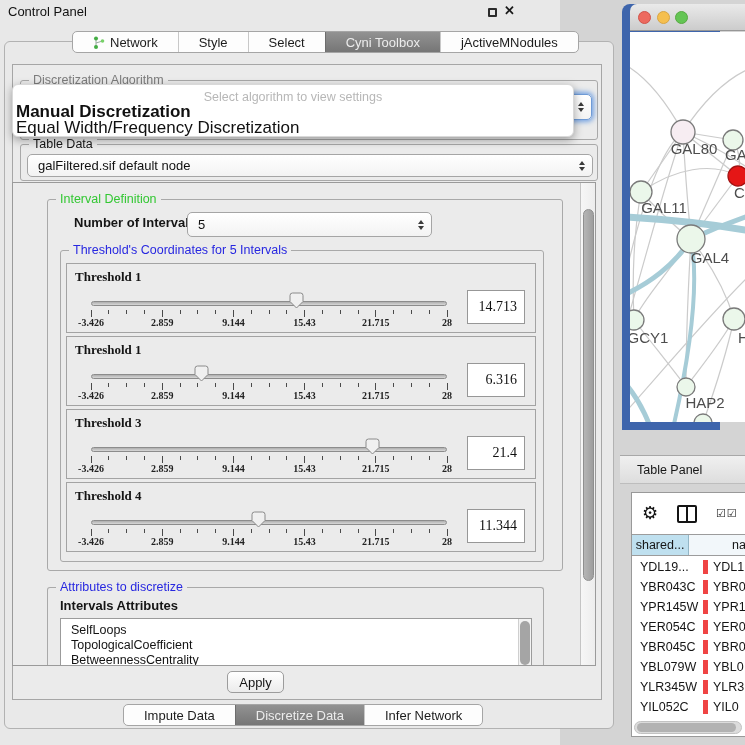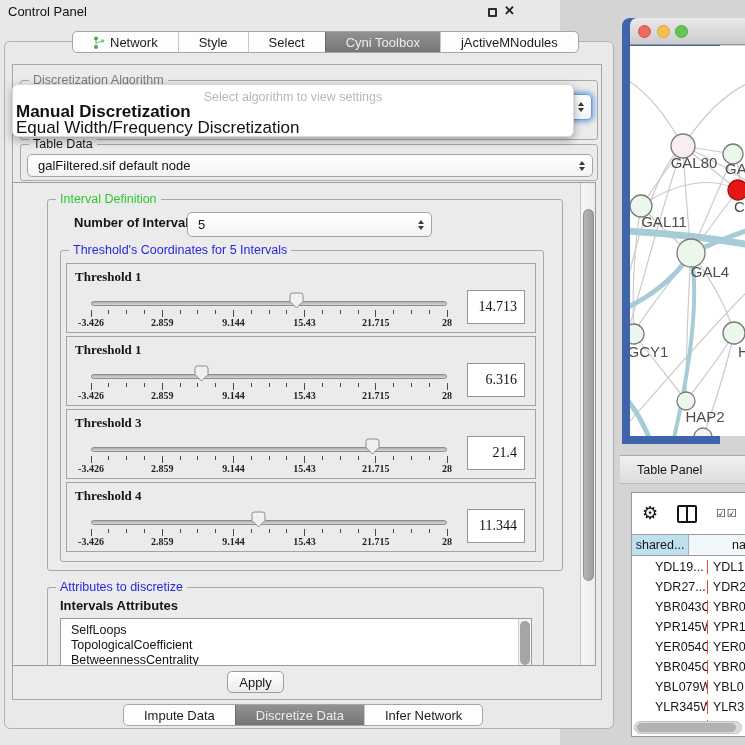--- a/index.html
+++ b/index.html
@@ -88,21 +88,21 @@
   .attr-item{padding-left:10px;font-size:12.5px;line-height:15px;color:#131313;}
   #attr-scroll{right:0;top:0;width:13px;height:100%;background:#f3f3f3;border-left:1px solid #cfcfcf;}
   #attr-thumb{left:1px;top:2px;width:10px;height:44px;border-radius:5px;background:#a5a5a5;}
 
   #apply-btn{left:227px;top:671px;width:57px;height:22px;background:linear-gradient(#ffffff,#ebebeb);
              border:1px solid #9c9c9c;border-radius:5px;font-size:13px;
              display:flex;align-items:center;justify-content:center;}
 
   
   #right-bg{left:620px;top:0;width:125px;height:745px;background:#d4d4d4;}
-  #net-frame{left:622px;top:18px;width:98px;height:426px;background:#3e65ac;border-top-left-radius:8px;}
+  #net-frame{left:622px;top:4px;width:98px;height:426px;background:#3e65ac;border-top-left-radius:8px;}
   #net-titlebar{left:8px;top:0;width:115px;height:27px;background:linear-gradient(#eaeaea,#cccccc);
                 border-bottom:1px solid #979797;border-top-left-radius:7px;}
   .tl{position:absolute;top:7px;width:13px;height:13px;border-radius:50%;box-sizing:border-box;}
   #net-canvas{left:8px;top:28px;width:115px;height:390px;background:#ffffff;}
 
   #tp-bar{left:620px;top:455px;width:125px;height:29px;background:linear-gradient(#f0f0f0,#dddddd);
           border-top:1px solid #a8a8a8;border-bottom:1px solid #bdbdbd;text-align:center;}
   #tp-title{left:17px;top:7px;font-size:12.5px;color:#161616;}
 
   #table-window{left:631px;top:492px;width:114px;height:245px;background:#fff;
@@ -111,21 +111,21 @@
   #split-icon{left:45px;top:12px;width:20px;height:18px;border:2px solid #141414;border-radius:2px;}
   #split-icon:after{content:"";position:absolute;left:7px;top:0;width:2px;height:14px;background:#141414;}
   #check-icons{left:84px;top:14px;font-size:11px;letter-spacing:1px;color:#141414;}
   #tbl-header{left:0;top:41px;width:114px;height:22px;border-top:1px solid #9c9c9c;
               border-bottom:1px solid #9c9c9c;display:flex;}
   #tbl-h1{width:76px;background:#bfe0ef;border-right:1px solid #93b6c6;font-size:12.5px;
           display:flex;align-items:center;justify-content:center;}
   #tbl-h2{flex:1;background:#f2f7fa;font-size:12.5px;display:flex;align-items:center;padding-left:43px;}
   #tbl-rows{left:0;top:64px;width:114px;}
   .tbl-row{display:flex;height:20px;font-size:12.5px;align-items:center;}
-  .tbl-c1{width:76px;padding-left:23px;box-sizing:border-box;border-right:1px solid #ef4444;overflow:hidden;}
+  .tbl-c1{width:76px;padding-left:8px;box-sizing:border-box;border-right:5px solid #ef4444;overflow:hidden;}
   .tbl-c2{padding-left:5px;overflow:hidden;}
   #hscroll{left:2px;top:228px;width:108px;height:13px;background:#dcdcdc;border:1px solid #c2c2c2;
            border-radius:7px;}
   #hscroll-thumb{left:2px;top:1px;width:99px;height:9px;background:#b2b2b2;border-radius:5px;}
 </style>
 </head>
 <body>
 
 <div id="control-panel" class="abs">
   <div id="cp-titlebar" class="abs">
@@ -450,24 +450,20 @@
   <div id="tbl-header" class="abs">
     <div id="tbl-h1">shared...</div>
     <div id="tbl-h2">na</div>
   </div>
   <div id="tbl-rows" class="abs">
       <div class="tbl-row">
         <div class="tbl-c1">YDL19...</div>
         <div class="tbl-c2">YDL1</div>
       </div>
       <div class="tbl-row">
-        <div class="tbl-c1">YDR27...</div>
-        <div class="tbl-c2">YDR2</div>
-      </div>
-      <div class="tbl-row">
         <div class="tbl-c1">YBR043C</div>
         <div class="tbl-c2">YBR0</div>
       </div>
       <div class="tbl-row">
         <div class="tbl-c1">YPR145W</div>
         <div class="tbl-c2">YPR1</div>
       </div>
       <div class="tbl-row">
         <div class="tbl-c1">YER054C</div>
         <div class="tbl-c2">YER0</div>

